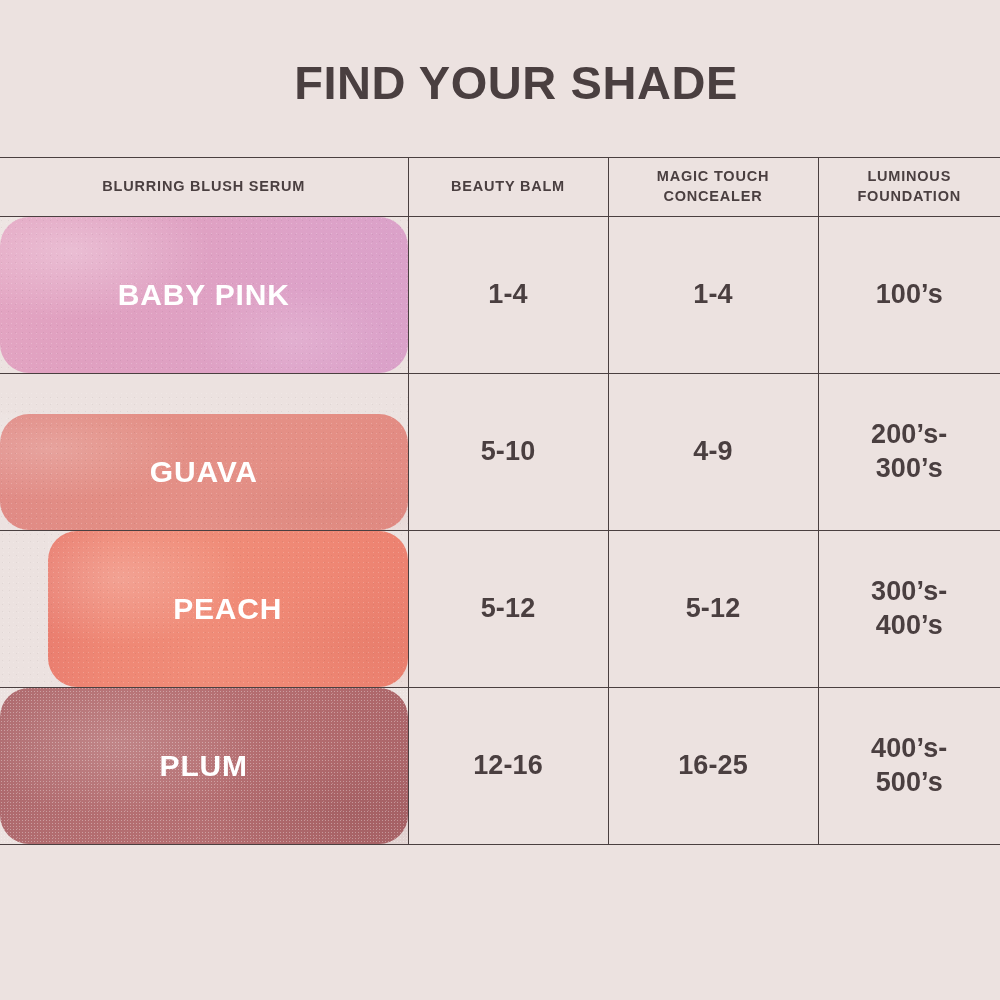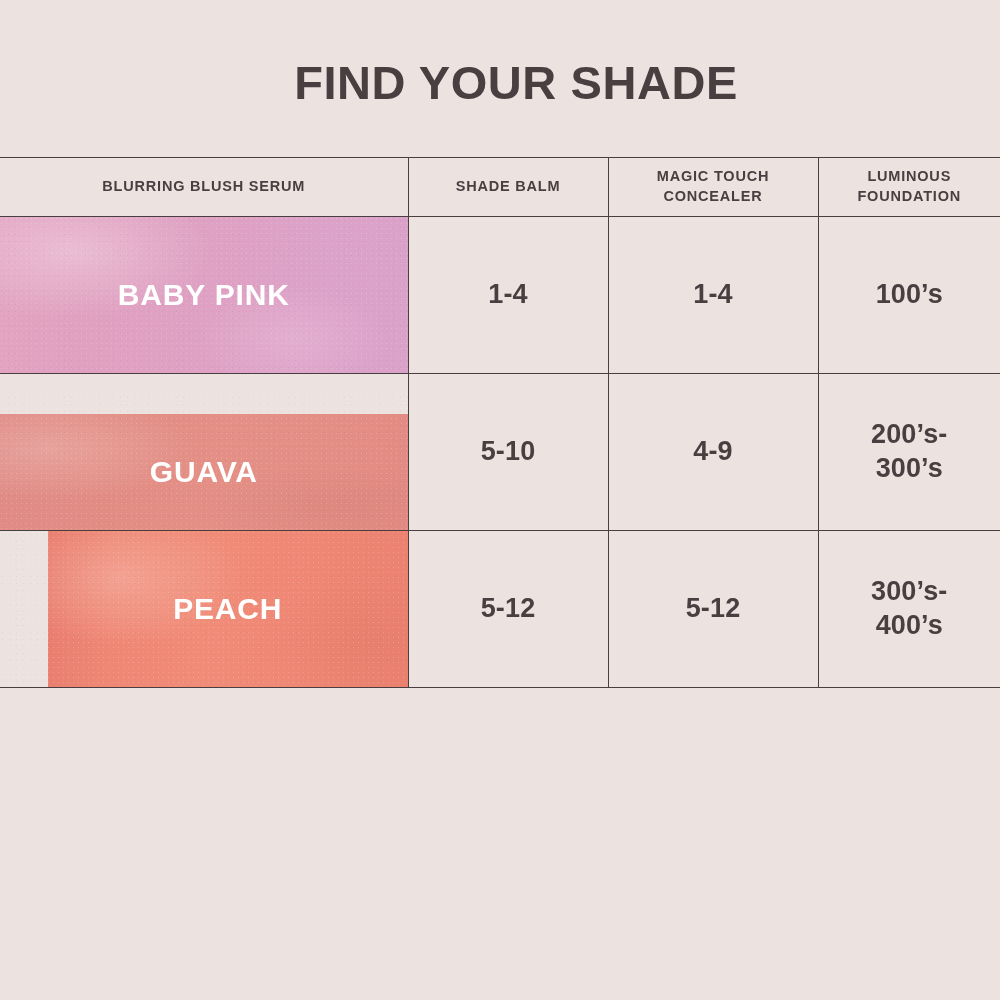--- a/index.html
+++ b/index.html
@@ -101,20 +101,21 @@
     position: relative;
     padding: 0;
     overflow: hidden;
   }
   .swatch-fill {
     position: absolute;
     inset: 0;
     display: flex;
     align-items: center;
     justify-content: center;
+    border-radius: 29px;
   }
   .swatch-label {
     position: relative;
     z-index: 3;
     color: #ffffff;
     font-size: 30px;
     font-weight: 700;
     letter-spacing: 0.028em;
     text-align: center;
     white-space: nowrap;
@@ -239,21 +240,21 @@
     <colgroup>
       <col class="c-swatch">
       <col class="c-balm">
       <col class="c-conc">
       <col class="c-found">
     </colgroup>
 
     <thead>
       <tr>
         <th>BLURRING BLUSH SERUM</th>
-        <th>SHADE BALM</th>
+        <th>BEAUTY BALM</th>
         <th>MAGIC TOUCH<br>CONCEALER</th>
         <th>LUMINOUS<br>FOUNDATION</th>
       </tr>
     </thead>
 
     <tbody>
 
       <tr>
         <td class="swatch">
           <div class="swatch-fill sw-baby-pink">
@@ -287,16 +288,28 @@
             <div class="grain"></div>
             <span class="swatch-label">PEACH</span>
           </div>
         </td>
         <td>5-12</td>
         <td>5-12</td>
         <td>300’s-<br>400’s</td>
       </tr>
 
 
+      <tr>
+        <td class="swatch">
+          <div class="swatch-fill sw-plum">
+            <div class="sheen"></div>
+            <div class="grain fine"></div>
+            <span class="swatch-label">PLUM</span>
+          </div>
+        </td>
+        <td>12-16</td>
+        <td>16-25</td>
+        <td>400’s-<br>500’s</td>
+      </tr>
 
     </tbody>
   </table>
 </div>
 
 </body></html>

